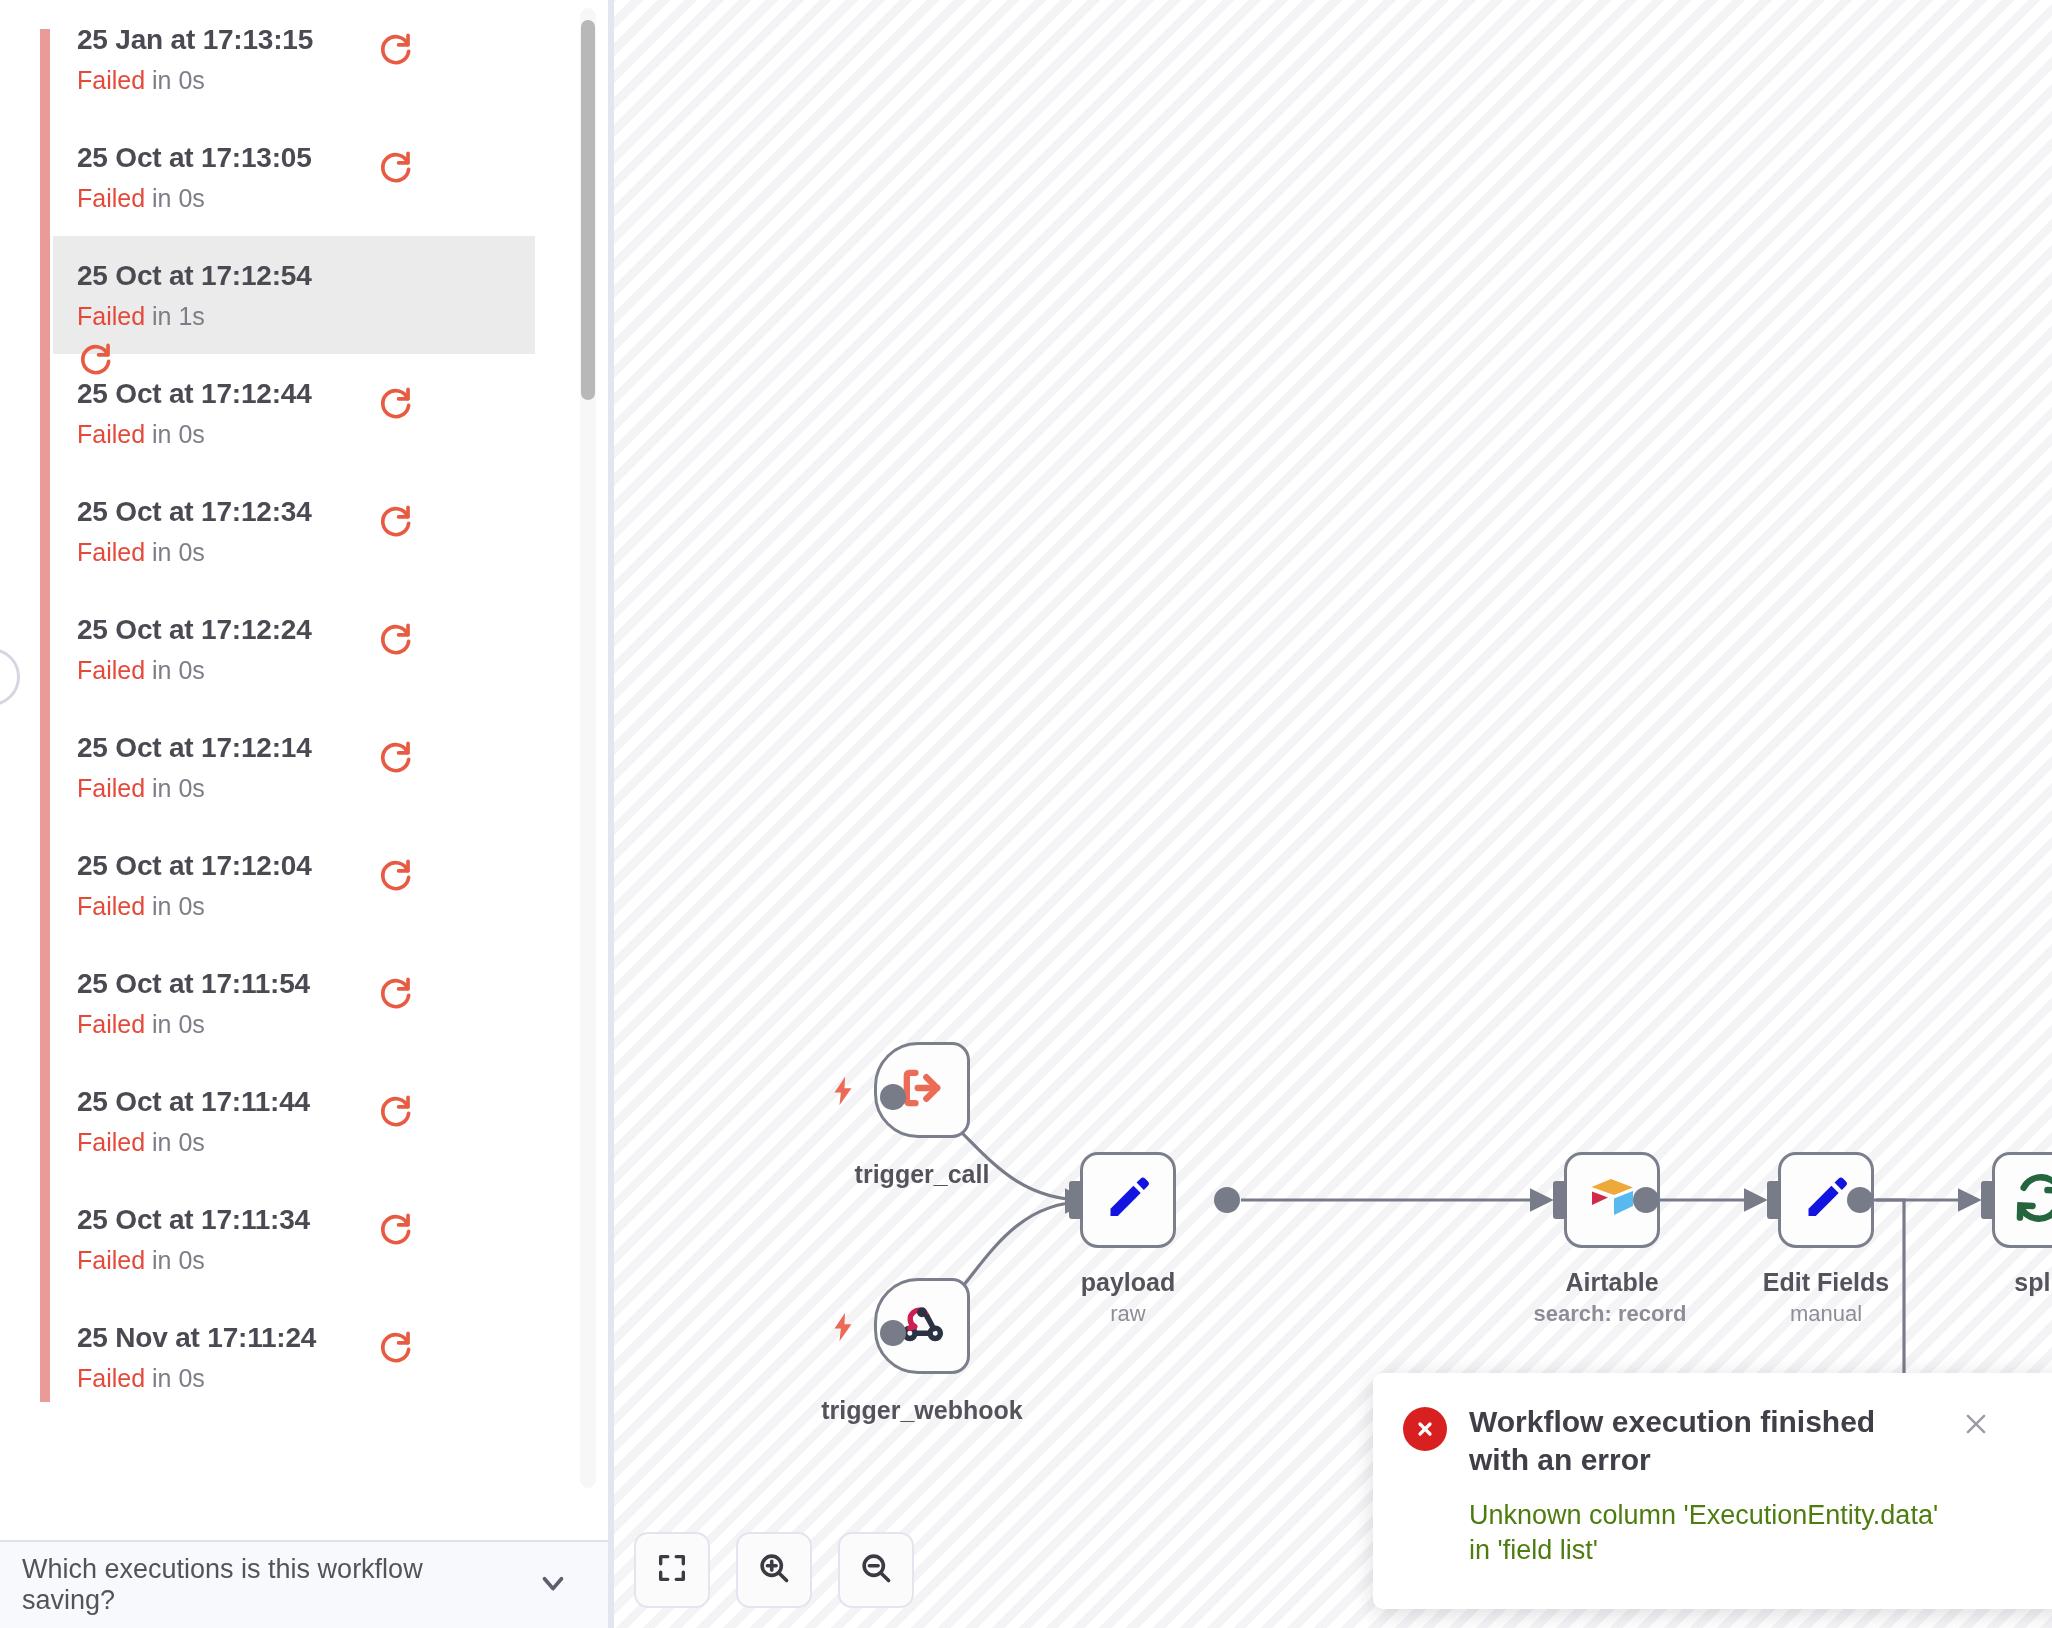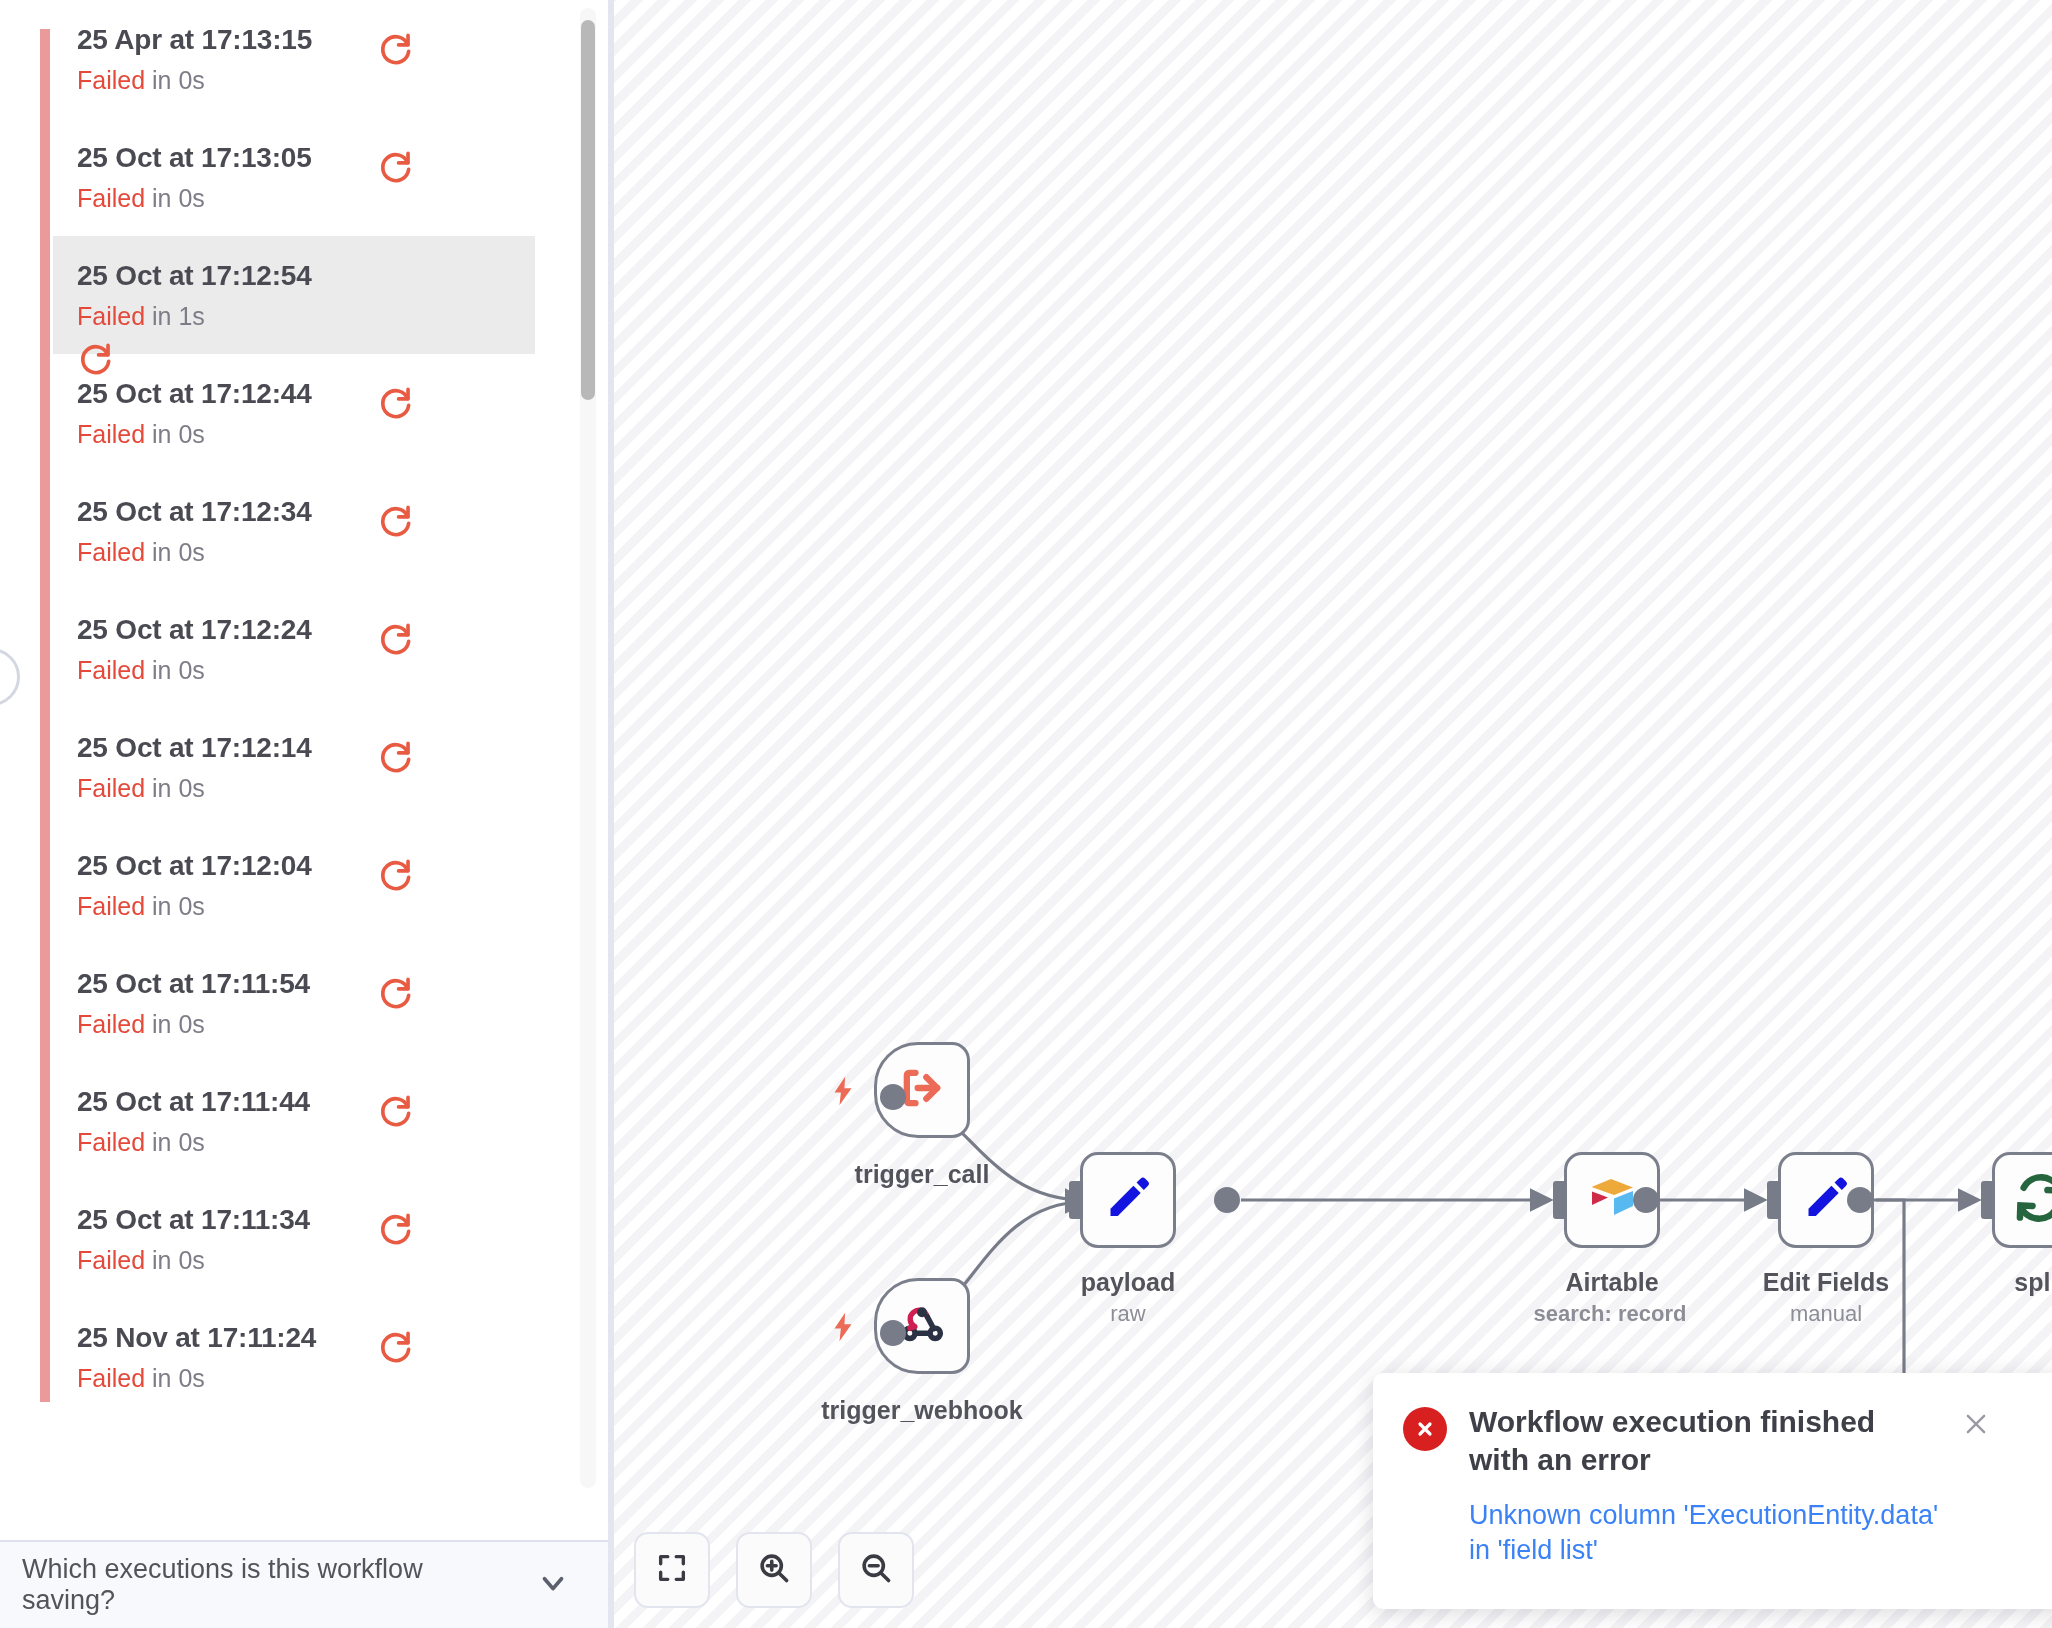--- a/index.html
+++ b/index.html
@@ -272,38 +272,38 @@
   }
   .toast-close {
     flex: 0 0 auto;
     cursor: pointer;
     margin-top: 6px;
   }
   .toast-body {
     margin-top: 18px;
     margin-left: 66px;
     font-size: 27px;
-    color: #3b82f6;
+    color: #4d7c0f;
     line-height: 1.32;
     max-width: 480px;
   }
 </style>
 </head>
 <body>
 
 <div id="app">
 
   <aside class="sidebar">
 
     <div class="sidebar-scrollarea">
       <div class="status-rail"></div>
       <div class="exec-list" id="exec-list">
           <div class="exec-item">
             <div class="exec-item-text">
-              <div class="exec-time">25 Apr at 17:13:15</div>
+              <div class="exec-time">25 Jan at 17:13:15</div>
               <div class="exec-status"><span class="failed">Failed</span> <span>in 0s</span></div>
             </div>
             <span class="retry-icon"><svg width="38" height="38" viewBox="0 0 24 24" fill="none" stroke="#e85b42" stroke-width="2.3" stroke-linecap="round" stroke-linejoin="round">
                 <path d="M19.4 9.2 A8.2 8.2 0 1 0 20 13.4"></path>
                 <polyline points="19.6 3.4 19.6 9.4 13.6 9.4"></polyline>
               </svg></span>
           </div>
           <div class="exec-item">
             <div class="exec-item-text">
               <div class="exec-time">25 Oct at 17:13:05</div>

